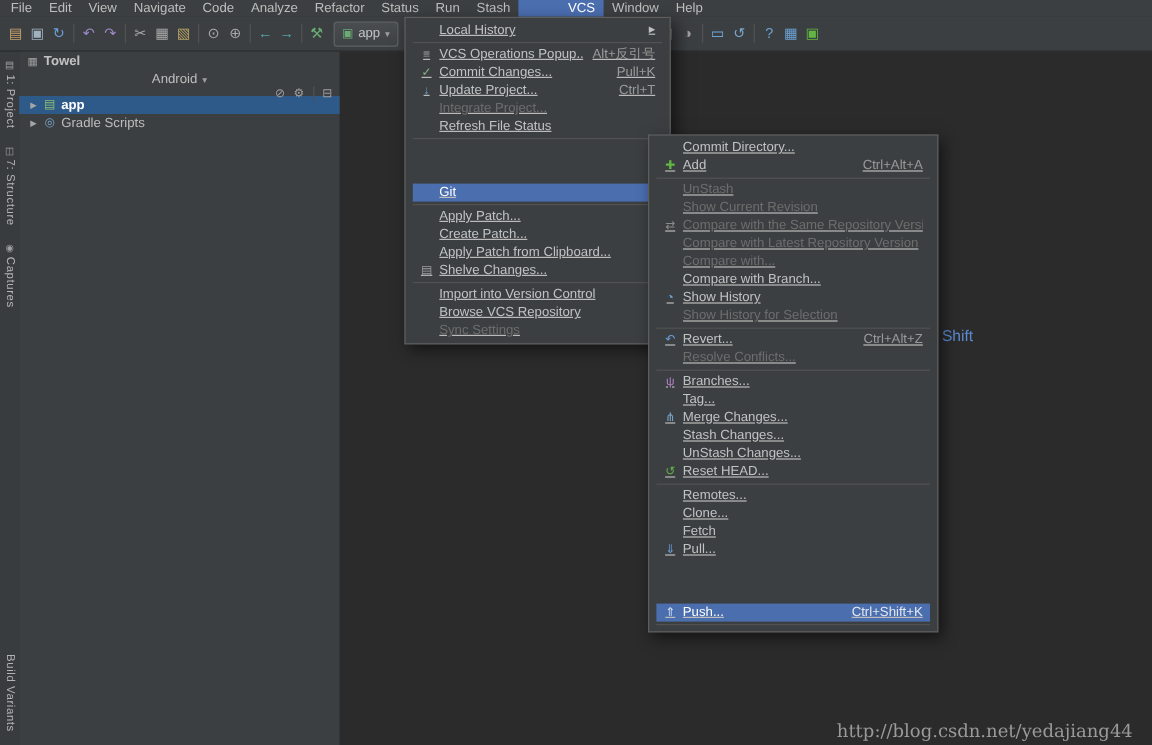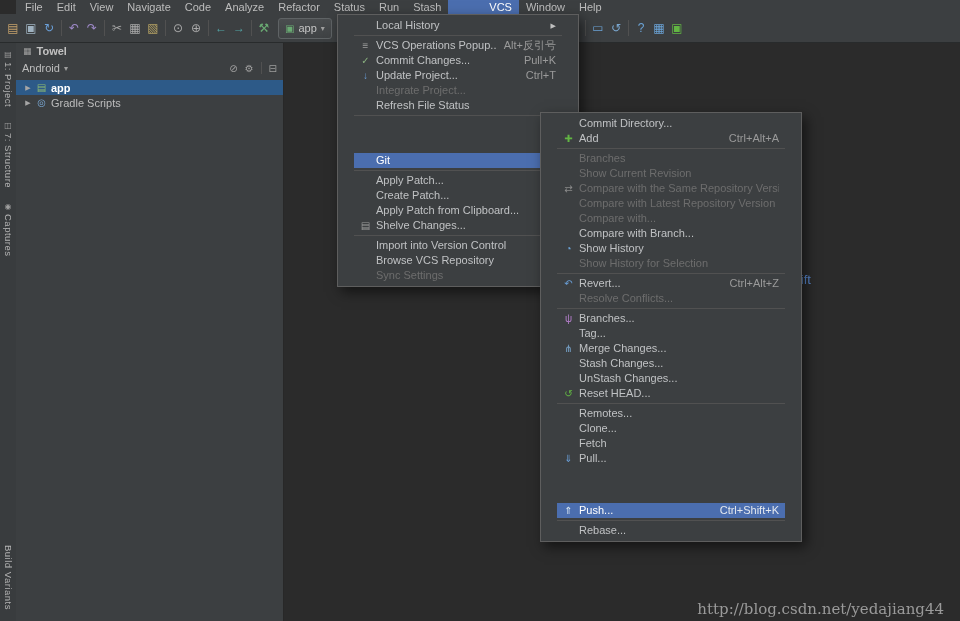--- a/index.html
+++ b/index.html
@@ -3,21 +3,21 @@
 <meta charset="utf-8">
 <style>
   html,body{margin:0;padding:0;}
   body{
     width:960px;height:621px;position:relative;overflow:hidden;
     background:#2b2b2b;color:#bbbbbb;
     font-family:"Liberation Sans","DejaVu Sans",sans-serif;font-size:12px;
     -webkit-user-select:none;user-select:none;
   }
   
-  .menubar{position:absolute;top:0;left:16px;right:0;height:14px;background:#3c3f41;
+  .menubar{position:absolute;top:0;left:0;right:0;height:14px;background:#3c3f41;
     display:flex;align-items:stretch;font-size:11px;z-index:6;padding-left:2px;}
   .mb-item{padding:0 7px;display:flex;align-items:center;color:#bdbdbd;cursor:default;}
   .mb-item.selected{background:#4b6eaf;color:#ffffff;padding-left:41px;}
   
   .toolbar{position:absolute;top:14px;left:0;right:0;height:28px;background:#3c3f41;
     border-bottom:1px solid #282b2c;display:flex;align-items:center;padding:0 4px;z-index:2;}
   .tb-group{display:flex;align-items:center;}
   .tb-icon{width:18px;height:20px;line-height:20px;text-align:center;font-size:12px;color:#a9a9a9;}
   .tb-sep{width:1px;height:16px;background:#515151;margin:0 3px;}
   .run-combo{display:flex;align-items:center;gap:4px;height:19px;margin:0 5px;padding:0 6px;
@@ -34,39 +34,39 @@
   .stripe-bottom{position:absolute;bottom:4px;display:flex;flex-direction:column;align-items:center;}
   .stripe-btn{display:flex;flex-direction:column;align-items:center;margin:7px 0;color:#b4b4b4;}
   .stripe-icon{font-size:8px;color:#9e9e9e;margin-bottom:3px;}
   .stripe-label{writing-mode:vertical-rl;font-size:9.5px;letter-spacing:.5px;white-space:nowrap;}
   
   .project-panel{position:absolute;left:16px;top:42px;bottom:0;width:267px;background:#3c3f41;
     border-right:1px solid #282828;z-index:1;}
   .pp-header{height:18px;display:flex;align-items:center;gap:5px;padding:0 7px;font-size:11px;color:#c2c2c2;}
   .pp-hicon{font-size:9px;color:#9e9e9e;}
   .pp-title{font-weight:bold;}
-  .pp-bar{height:16px;display:flex;align-items:center;padding:0 6px;font-size:11px;color:#bdbdbd;}
+  .pp-bar{height:16px;display:flex;align-items:center;padding:0 6px;font-size:11px;color:#bdbdbd;flex-direction:column;}
   .pp-view{display:flex;align-items:center;gap:4px;}
   .pp-view .chev{font-size:8px;color:#9e9e9e;}
   .pp-tools{margin-left:auto;display:flex;align-items:center;gap:7px;font-size:10px;color:#9e9e9e;}
   .pp-tool-sep{width:1px;height:12px;background:#515151;}
   .tree{margin-top:4px;font-size:11px;}
   .tree-row{height:15px;display:flex;align-items:center;padding-left:6px;color:#bdbdbd;}
   .tree-row.selected{background:#2d5a88;color:#ffffff;font-weight:bold;}
   .tree-arrow{width:12px;font-size:7px;color:#a6a6a6;text-align:center;}
   .tree-icon{width:15px;font-size:10px;text-align:center;}
   .tree-label{padding-left:2px;}
   
   .editor{position:absolute;left:284px;top:42px;right:0;bottom:0;background:#2b2b2b;}
   .hint-frag{position:absolute;color:#5a8ad2;font-size:13px;white-space:nowrap;z-index:1;}
   .watermark{position:absolute;right:16px;bottom:3px;color:#9a9a9a;font-size:15px;
     font-family:"DejaVu Serif","Liberation Serif",serif;z-index:1;}
   
-  .popup{position:absolute;background:#3c3f41;border:1px solid #5e5e5e;padding:3px 16px;
-    box-shadow:4px 5px 12px rgba(0,0,0,.55);font-size:11px;}
+  .popup{position:absolute;background:#3c3f41;border:1px solid #5e5e5e;padding:3px 6px;
+    box-shadow:4px 5px 12px rgba(0,0,0,.55);font-size:11px;text-decoration:underline;}
   .vcs-menu{left:337px;top:14px;width:208px;z-index:20;}
   .git-menu{left:540px;top:112px;width:228px;z-index:21;}
   .menu-item{display:flex;align-items:center;height:15px;line-height:15px;
     padding:0 6px 0 4px;color:#c0c2c4;white-space:nowrap;overflow:hidden;}
   .menu-item.disabled{color:#6d6d6d;}
   .menu-item.selected{background:#4b6eaf;color:#ffffff;margin-top:37px;}
   .mi-icon{flex:0 0 15px;width:15px;text-align:center;font-size:10px;margin-right:3px;}
   .mi-label{flex:1 1 auto;overflow:hidden;}
   .mi-shortcut{margin-left:8px;color:#9a9a9a;}
   .menu-item.selected .mi-shortcut{color:#e3e8ef;}
@@ -267,21 +267,21 @@
       <span class="mi-label">Commit Directory...</span>
     </div>
     <div class="menu-item">
       <span class="mi-icon" style="color: rgb(98, 181, 67);">✚</span>
       <span class="mi-label">Add</span>
       <span class="mi-shortcut">Ctrl+Alt+A</span>
     </div>
     <div class="menu-sep"></div>
     <div class="menu-item disabled">
       <span class="mi-icon"></span>
-      <span class="mi-label">Branches</span>
+      <span class="mi-label">UnStash</span>
     </div>
     <div class="menu-item disabled">
       <span class="mi-icon"></span>
       <span class="mi-label">Show Current Revision</span>
     </div>
     <div class="menu-item disabled">
       <span class="mi-icon" style="color: rgb(138, 138, 138);">⇄</span>
       <span class="mi-label">Compare with the Same Repository Version</span>
     </div>
     <div class="menu-item disabled">
@@ -355,17 +355,13 @@
     <div class="menu-item">
       <span class="mi-icon" style="color: rgb(106, 159, 216);">⇓</span>
       <span class="mi-label">Pull...</span>
     </div>
     <div class="menu-item selected">
       <span class="mi-icon" style="color: rgb(214, 228, 240);">⇑</span>
       <span class="mi-label">Push...</span>
       <span class="mi-shortcut">Ctrl+Shift+K</span>
     </div>
     <div class="menu-sep"></div>
-    <div class="menu-item">
-      <span class="mi-icon"></span>
-      <span class="mi-label">Rebase...</span>
-    </div>
   </div>
 
 </body></html>

